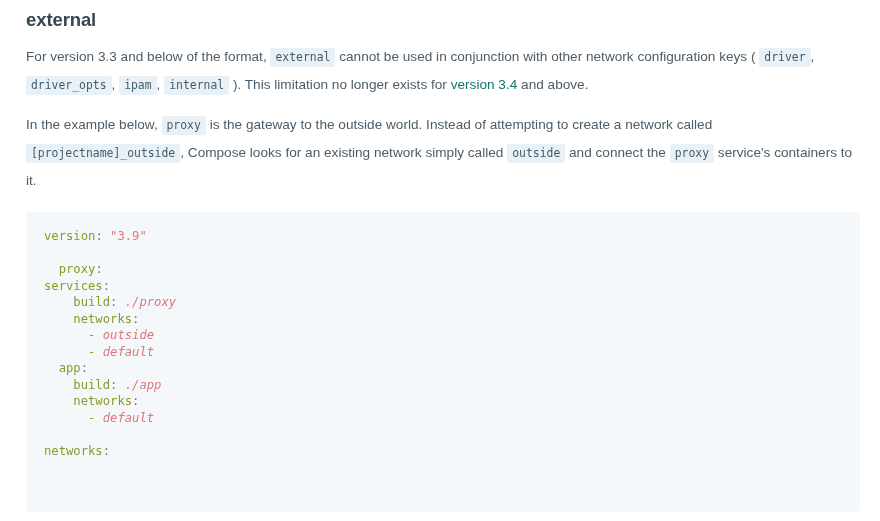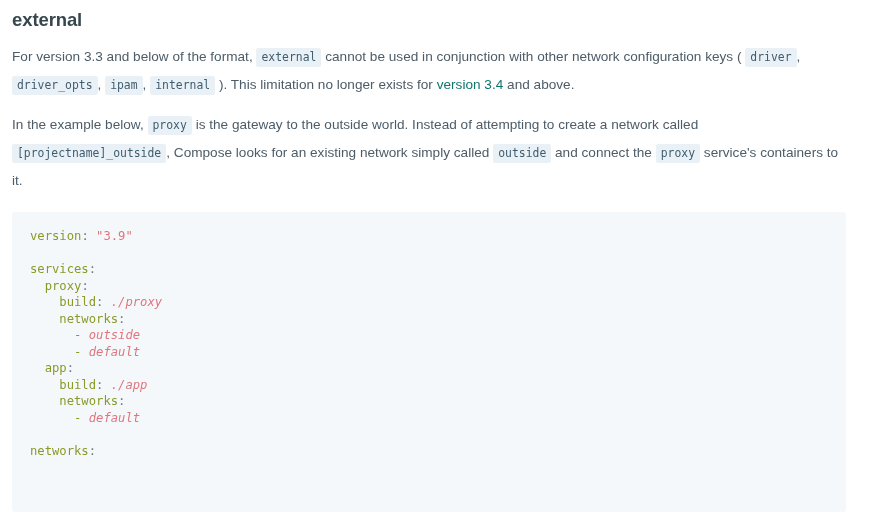--- a/index.html
+++ b/index.html
@@ -14,21 +14,21 @@
     font-family: "Liberation Sans", sans-serif;
     color: #4a5761;
     -webkit-font-smoothing: antialiased;
   }
 
   .page {
     position: relative;
     width: 880px;
     height: 521px;
     box-sizing: border-box;
-    padding: 0 20px 0 12px;
+    padding: 0 20px 0 26px;
   }
 
   
   .doc-heading {
     font-size: 18.5px;
     font-weight: bold;
     color: #37474f;
     letter-spacing: -0.1px;
     margin: 0;
     padding: 9px 0 0 0;
@@ -101,22 +101,22 @@
   <h2 class="doc-heading">external</h2>
 
 
   <p class="doc-para p-second"><span>For version 3.3 and below of the format, </span><code class="inline">external</code><span> cannot be used in conjunction with other network configuration keys ( </span><code class="inline">driver</code><span>, </span><code class="inline">driver_opts</code><span>, </span><code class="inline">ipam</code><span>, </span><code class="inline">internal</code><span> ). This limitation no longer exists for </span><a class="doc-link" href="#">version 3.4</a><span> and above.</span></p>
 
   <p class="doc-para p-third"><span>In the example below, </span><code class="inline">proxy</code><span> is the gateway to the outside world. Instead of attempting to create a network called </span><code class="inline">[projectname]_outside</code><span>, Compose looks for an existing network simply called </span><code class="inline">outside</code><span> and connect the </span><code class="inline">proxy</code><span> service's containers to it.</span></p>
 
   <div class="code-block">
     <pre><code id="yaml-code"><span class="code-line"><span class="tok-key">version</span><span class="tok-punct">:</span><span class="tok-plain"> </span><span class="tok-str">"3.9"</span>
 </span><span class="code-line">
+</span><span class="code-line">  <span class="tok-key">proxy</span><span class="tok-punct">:</span>
 </span><span class="code-line"><span class="tok-key">services</span><span class="tok-punct">:</span>
-</span><span class="code-line">  <span class="tok-key">proxy</span><span class="tok-punct">:</span>
 </span><span class="code-line">    <span class="tok-key">build</span><span class="tok-punct">:</span><span class="tok-plain"> </span><span class="tok-val">./proxy</span>
 </span><span class="code-line">    <span class="tok-key">networks</span><span class="tok-punct">:</span>
 </span><span class="code-line">      <span class="tok-dash">-</span><span class="tok-plain"> </span><span class="tok-val">outside</span>
 </span><span class="code-line">      <span class="tok-dash">-</span><span class="tok-plain"> </span><span class="tok-val">default</span>
 </span><span class="code-line">  <span class="tok-key">app</span><span class="tok-punct">:</span>
 </span><span class="code-line">    <span class="tok-key">build</span><span class="tok-punct">:</span><span class="tok-plain"> </span><span class="tok-val">./app</span>
 </span><span class="code-line">    <span class="tok-key">networks</span><span class="tok-punct">:</span>
 </span><span class="code-line">      <span class="tok-dash">-</span><span class="tok-plain"> </span><span class="tok-val">default</span>
 </span><span class="code-line">
 </span><span class="code-line"><span class="tok-key">networks</span><span class="tok-punct">:</span>

